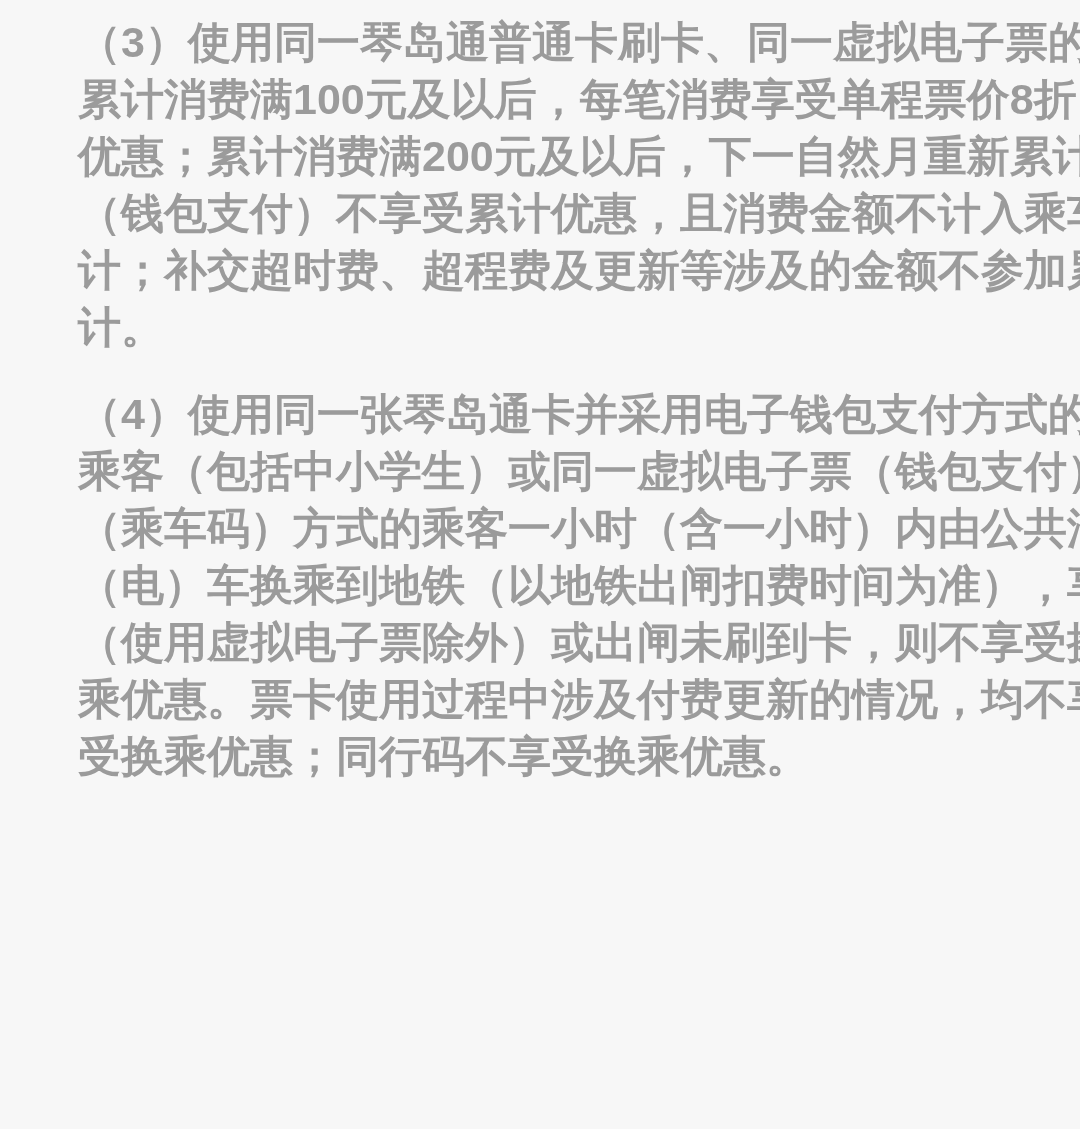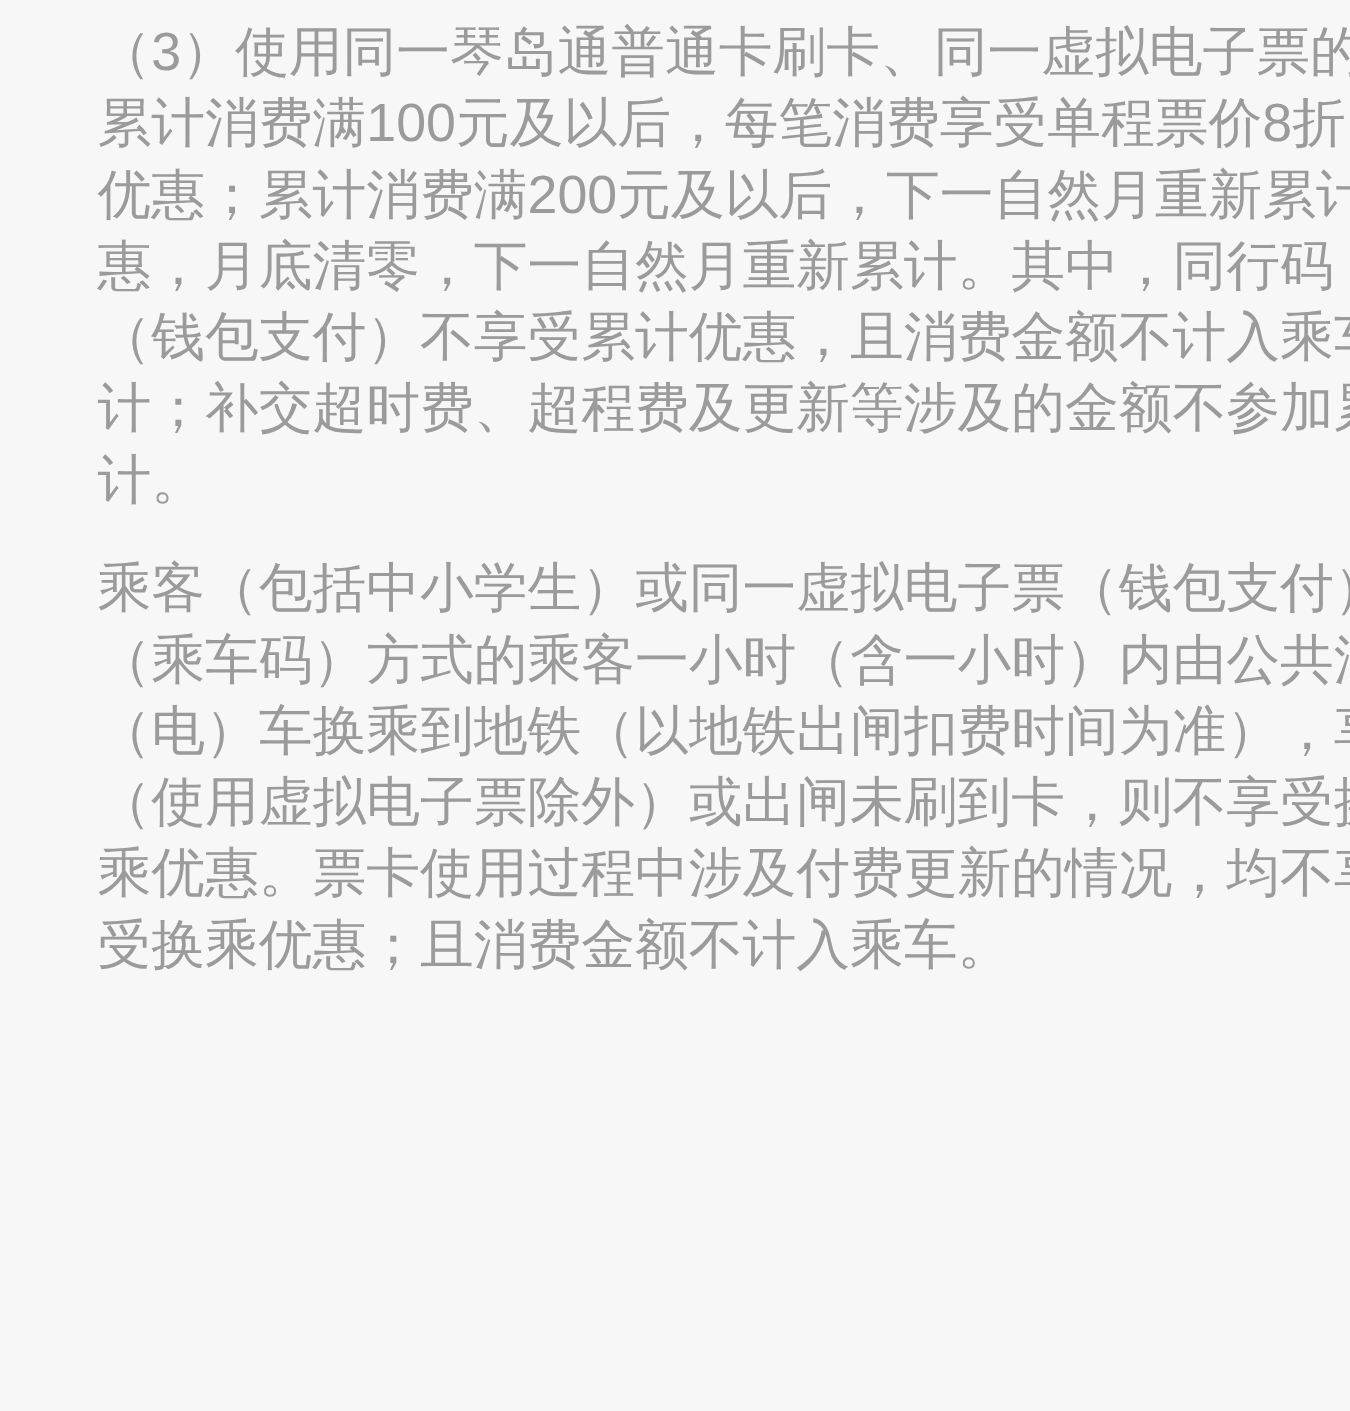--- a/index.html
+++ b/index.html
@@ -13,48 +13,48 @@
     font-family: "Liberation Sans", "DejaVu Sans", sans-serif;
     overflow: hidden;
   }
   .doc {
     box-sizing: border-box;
     width: 1080px;
     padding: 14px 70px 0 78px;
     color: #9b9b9b;
     font-size: 43px;
     line-height: 57px;
-    font-weight: 400;
+    font-weight: 700;
     text-align: left;
   }
   .para {
     margin: 0 0 30px 0;
   }
   .line {
     white-space: pre;
     height: 57px;
   }
 </style>
 </head>
 <body style="background: rgb(247, 247, 247);">
 
 <div class="doc" style="color: rgb(155, 155, 155);">
 
   <div class="para">
     <div class="line">（3）使用同一琴岛通普通卡刷卡、同一虚拟电子票的</div>
     <div class="line">累计消费满100元及以后，每笔消费享受单程票价8折</div>
     <div class="line">优惠；累计消费满200元及以后，下一自然月重新累计</div>
-    <div class="line">惠，月底清零，下一自然月重新累计。其中，同行码</div>
     <div class="line">（钱包支付）不享受累计优惠，且消费金额不计入乘车</div>
     <div class="line">计；补交超时费、超程费及更新等涉及的金额不参加累</div>
     <div class="line">计。</div>
   </div>
 
   <div class="para">
+    <div class="line">（4）使用同一张琴岛通卡并采用电子钱包支付方式的</div>
     <div class="line">乘客（包括中小学生）或同一虚拟电子票（钱包支付）</div>
     <div class="line">（乘车码）方式的乘客一小时（含一小时）内由公共汽</div>
     <div class="line">（电）车换乘到地铁（以地铁出闸扣费时间为准），享</div>
     <div class="line">（使用虚拟电子票除外）或出闸未刷到卡，则不享受换</div>
     <div class="line">乘优惠。票卡使用过程中涉及付费更新的情况，均不享</div>
-    <div class="line">受换乘优惠；且消费金额不计入乘车。</div>
+    <div class="line">受换乘优惠；同行码不享受换乘优惠。</div>
   </div>
 
 </div>
 
 </body></html>

